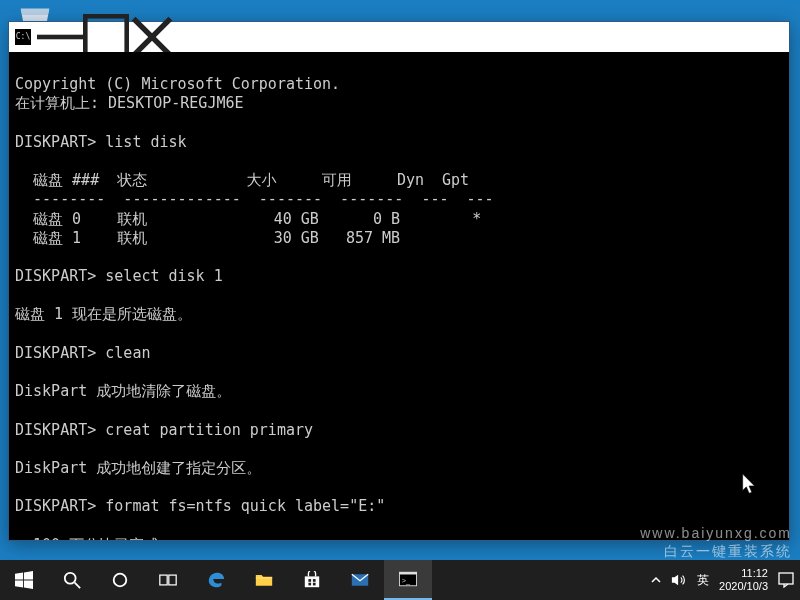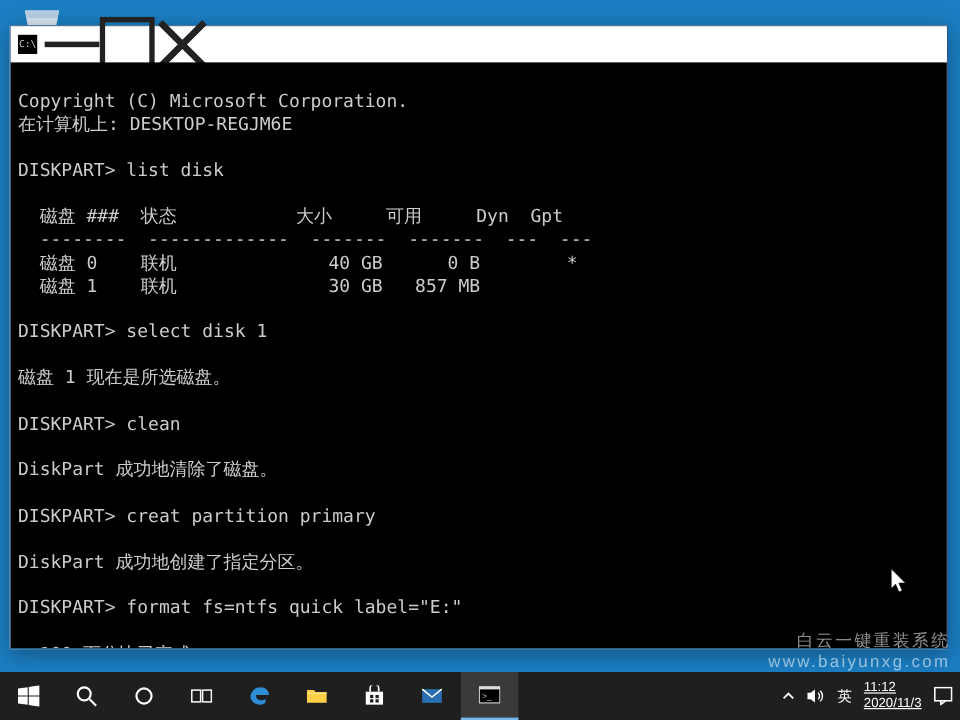--- a/index.html
+++ b/index.html
@@ -63,21 +63,21 @@
     width:48px; display:flex; align-items:center; justify-content:center;
     color:#fff;
   }
   .tb-btn.active{ background:#3a3a3a; border-bottom:2px solid #76b9ed; }
   .tb-btn svg{ width:18px; height:18px; fill:#fff; }
   .tb-spacer{ flex:1; }
   .tb-right{
     display:flex; align-items:center; color:#fff; font-size:11px; gap:10px;
     padding-right:6px;
   }
-  .tb-right .clock{ text-align:left; line-height:1.15;text-decoration:underline; }
+  .tb-right .clock{ text-align:right; line-height:1.15; }
   .ime{ font-size:12px; }
   .watermark{
     position:absolute; right:8px; bottom:40px;
     color:rgba(255,255,255,.55); font-size:14px; letter-spacing:2px;
     text-align:right; line-height:1.25;
   }
   .twitter-pop{
     position:absolute; right:198px; bottom:3px; width:36px; height:36px;
     background:#1da1f2; border-radius:6px;
     display:flex; align-items:center; justify-content:center;
@@ -149,22 +149,22 @@
 DISKPART&gt; </div>
 </div>
 
 <div class="mouse-cursor">
   <svg viewBox="0 0 16 24">
       <path d="M0 0 L0 18 L4 14 L7 21 L10 20 L7 13 L13 13 Z" fill="#fff" stroke="#000" stroke-width="0.6"></path>
     </svg>
 </div>
 
 <div class="watermark">
+  <div>www.baiyunxg.com</div>
   <div>白云一键重装系统</div>
-  <div>www.baiyunxg.com</div>
 </div>
 
 <div class="twitter-pop">
   <svg viewBox="0 0 24 24">
       <path d="M23 4.9a9 9 0 0 1-2.6.7 4.5 4.5 0 0 0 2-2.5 9 9 0 0 1-2.9 1.1 4.5 4.5 0 0 0-7.7 4.1A12.8 12.8 0 0 1 2 4.1a4.5 4.5 0 0 0 1.4 6 4.5 4.5 0 0 1-2-.6v.1a4.5 4.5 0 0 0 3.6 4.4 4.5 4.5 0 0 1-2 .1 4.5 4.5 0 0 0 4.2 3.1A9 9 0 0 1 1 19.1a12.7 12.7 0 0 0 6.9 2c8.3 0 12.8-6.9 12.8-12.8v-.6A9.1 9.1 0 0 0 23 4.9z"></path>
     </svg>
 </div>
 
 <div class="taskbar">
   <div class="tb-left">
@@ -230,20 +230,20 @@
     <svg viewBox="0 0 10 10" width="10" height="10">
         <path d="M1 7 L5 3 L9 7" fill="none" stroke="#fff" stroke-width="1.5"></path>
       </svg>
     <svg viewBox="0 0 18 14" width="16" height="14">
         <path fill="#fff" d="M1 4h3l4-3v12l-4-3H1z"></path>
         <path d="M11 4a4 4 0 0 1 0 6 M13 2a7 7 0 0 1 0 10" fill="none" stroke="#fff" stroke-width="1.3"></path>
       </svg>
     <span class="ime">英</span>
     <div class="clock">
       <div>11:12</div>
-      <div>2020/11/3</div>
+      <div>2020/10/3</div>
     </div>
     <svg viewBox="0 0 16 16" width="16" height="16">
         <rect x="1" y="1" width="14" height="11" fill="none" stroke="#fff" stroke-width="1.3"></rect>
         <path d="M6 12 L6 15 L10 12" fill="none" stroke="#fff" stroke-width="1.3"></path>
       </svg>
   </div>
 </div>
 
 </body></html>

